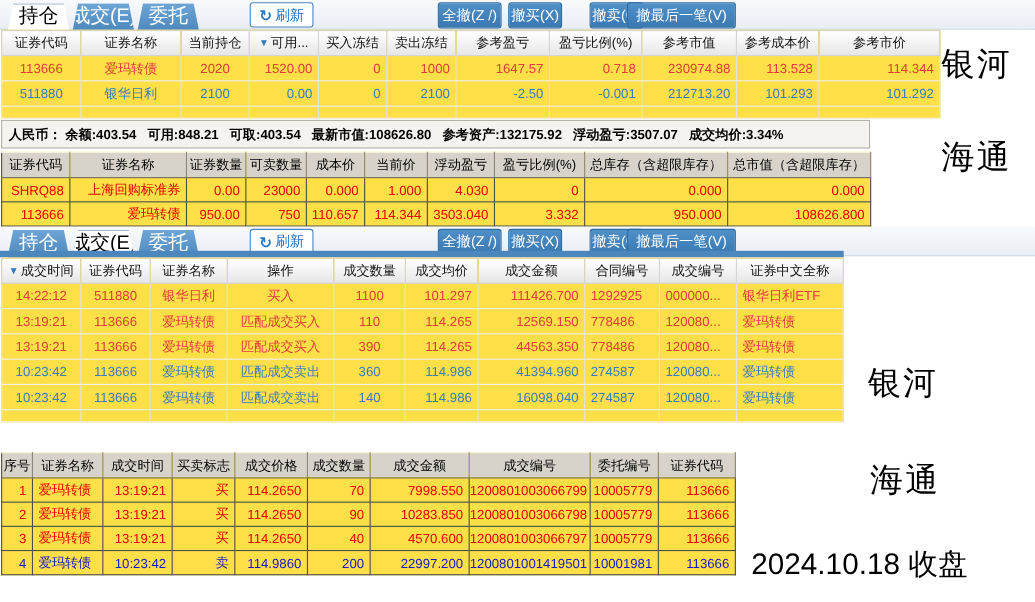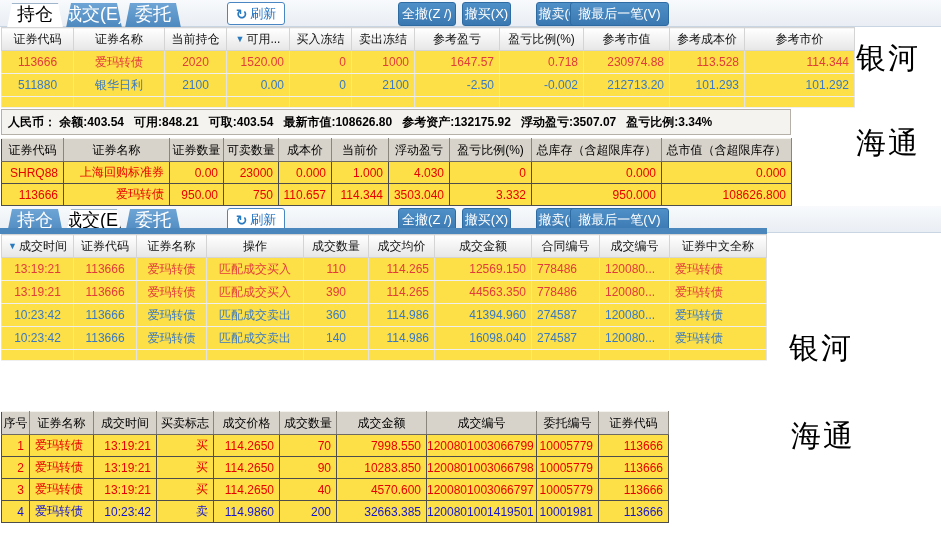--- a/index.html
+++ b/index.html
@@ -135,42 +135,42 @@
           <td class="al-r">114.344</td>
         </tr>
         <tr class="blue">
           <td class="al-c">511880</td>
           <td class="al-c">银华日利</td>
           <td class="al-c">2100</td>
           <td class="al-r">0.00</td>
           <td class="al-r">0</td>
           <td class="al-r">2100</td>
           <td class="al-r">-2.50</td>
-          <td class="al-r">-0.002</td>
+          <td class="al-r">-0.001</td>
           <td class="al-r">212713.20</td>
           <td class="al-r">101.293</td>
           <td class="al-r">101.292</td>
         </tr>
         <tr class="empty">
           <td></td>
           <td></td>
           <td></td>
           <td></td>
           <td></td>
           <td></td>
           <td></td>
           <td></td>
           <td></td>
           <td></td>
           <td></td>
         </tr>
       </tbody>
     </table>
 
-  <div class="summary">人民币： 余额:403.54   可用:848.21   可取:403.54   最新市值:108626.80   参考资产:132175.92   浮动盈亏:3507.07   盈亏比例:3.34%</div>
+  <div class="summary">人民币： 余额:403.54   可用:848.21   可取:403.54   最新市值:108626.80   参考资产:132175.92   浮动盈亏:3507.07   成交均价:3.34%</div>
   <table id="t2" class="ht">
       <colgroup>
         <col style="width: 62px;">
         <col style="width: 106px;">
         <col style="width: 54px;">
         <col style="width: 55px;">
         <col style="width: 53px;">
         <col style="width: 57px;">
         <col style="width: 61px;">
         <col style="width: 82px;">
@@ -255,20 +255,32 @@
           <th>成交数量</th>
           <th>成交均价</th>
           <th>成交金额</th>
           <th>合同编号</th>
           <th>成交编号</th>
           <th>证券中文全称</th>
         </tr>
       </thead>
       <tbody>
         <tr class="red">
+          <td class="al-c">14:22:12</td>
+          <td class="al-c">511880</td>
+          <td class="al-c">银华日利</td>
+          <td class="al-c">买入</td>
+          <td class="al-c">1100</td>
+          <td class="al-r">101.297</td>
+          <td class="al-r">111426.700</td>
+          <td class="al-l">1292925</td>
+          <td class="al-l">000000...</td>
+          <td class="al-l">银华日利ETF</td>
+        </tr>
+        <tr class="red">
           <td class="al-c">13:19:21</td>
           <td class="al-c">113666</td>
           <td class="al-c">爱玛转债</td>
           <td class="al-c">匹配成交买入</td>
           <td class="al-c">110</td>
           <td class="al-r">114.265</td>
           <td class="al-r">12569.150</td>
           <td class="al-l">778486</td>
           <td class="al-l">120080...</td>
           <td class="al-l">爱玛转债</td>
@@ -388,25 +400,26 @@
           <td class="al-r">10005779</td>
           <td class="al-r">113666</td>
         </tr>
         <tr class="blue">
           <td class="al-r">4</td>
           <td class="al-l">爱玛转债</td>
           <td class="al-r">10:23:42</td>
           <td class="al-r">卖</td>
           <td class="al-r">114.9860</td>
           <td class="al-r">200</td>
-          <td class="al-r">32663.385</td>
+          <td class="al-r">22997.200</td>
           <td class="al-r">1200801001419501</td>
           <td class="al-r">10001981</td>
           <td class="al-r">113666</td>
         </tr>
       </tbody>
     </table>
 
   <div class="anno" id="an1">银河</div>
   <div class="anno" id="an2">海通</div>
   <div class="anno" id="an3">银河</div>
   <div class="anno" id="an4">海通</div>
+  <div class="anno" id="an5">2024.10.18 收盘</div>
 </div>
 
 </body></html>

